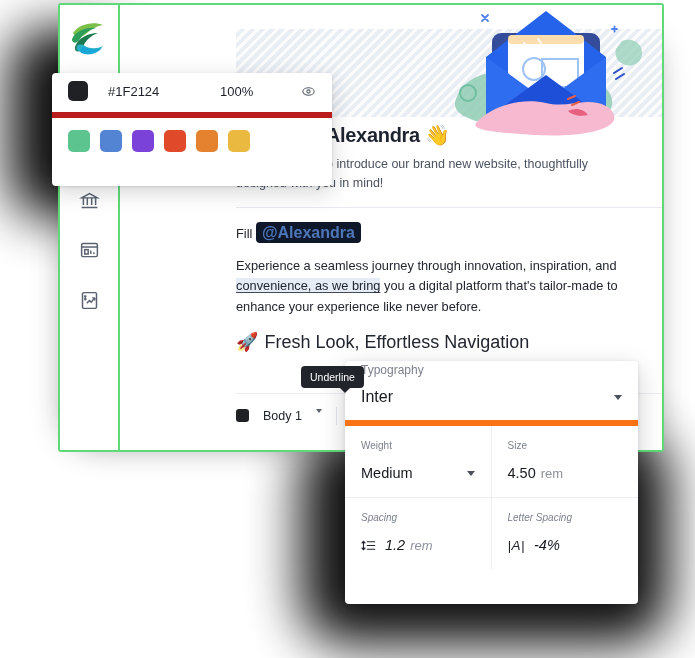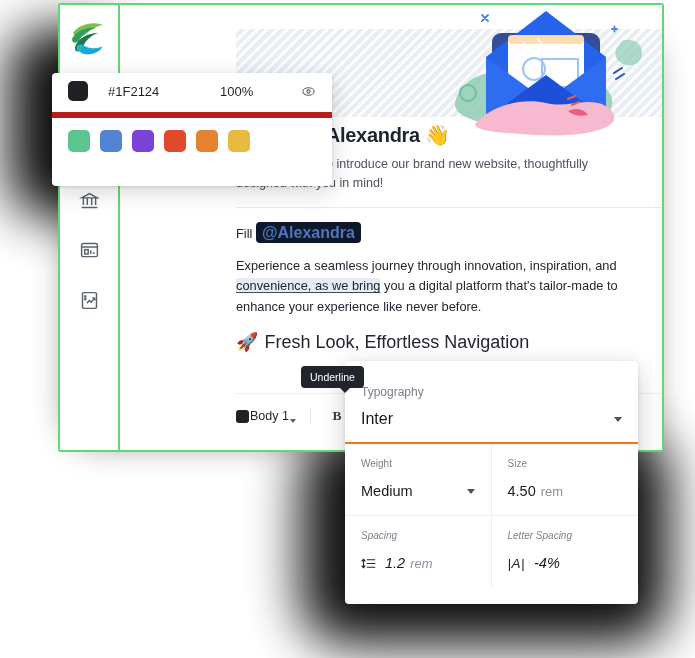--- a/index.html
+++ b/index.html
@@ -92,21 +92,21 @@
   .bullet-line { font-size: 18px; color: #22262f; }
   .bullet-line .emo { margin-right: 6px; }
 
   
   #toolbar {
     position: absolute; left: 116px; top: 388px;
     width: 450px; height: 40px;
     border-top: 1px solid #eceef2;
     display: flex; align-items: center; padding-top: 4px;
   }
-  .style-chip { display: flex; align-items: flex-end; gap: 1px; cursor: default; }
+  .style-chip { display: flex; align-items: flex-start; gap: 14px; cursor: default; }
   .chip-swatch { width: 13px; height: 13px; border-radius: 3px; background: #1f2124; }
   .chip-label { font-size: 12.5px; color: #20242c; }
   .caret { width: 0; height: 0; border-left: 3.5px solid transparent;
            border-right: 3.5px solid transparent; border-top: 4.5px solid #5b6270; }
   .tb-sep { width: 1px; height: 18px; background: #e2e5ea; margin: 0 14px; }
   .tb-btn {
     width: 24px; height: 24px; border-radius: 4px; margin-right: 4px;
     display: flex; align-items: center; justify-content: center;
     font-size: 13.5px; color: #3a404c;
   }
@@ -152,21 +152,21 @@
   .pal { width: 22px; height: 22px; border-radius: 5px; }
 
   
   #typo-panel {
     position: absolute; left: 345px; top: 361px;
     width: 293px; height: 243px;
     background: #fff; border-radius: 4px;
     box-shadow: 0 8px 26px rgba(18,22,32,.20), 0 1px 4px rgba(18,22,32,.12);
     z-index: 35; overflow: hidden;
   }
-  .typo-head { padding: 24px 16px 0 16px; border-bottom: 2px solid #f97316; }
+  .typo-head { padding: 2px 16px 0 16px; border-bottom: 6px solid #f97316; }
   .typo-label { font-size: 12px; color: #7b818c; margin-bottom: 11px; }
   .typo-font-row { display: flex; align-items: center; padding-bottom: 14px; }
   .typo-font { font-size: 16px; color: #16191f; }
   .typo-font-caret {
     margin-left: auto; width: 0; height: 0;
     border-left: 4.5px solid transparent; border-right: 4.5px solid transparent;
     border-top: 5.5px solid #4a505c;
   }
   .typo-grid { display: grid; grid-template-columns: 1fr 1fr; }
   .typo-cell { padding: 14px 16px 16px 16px; border-right: 1px solid #eceef1;

